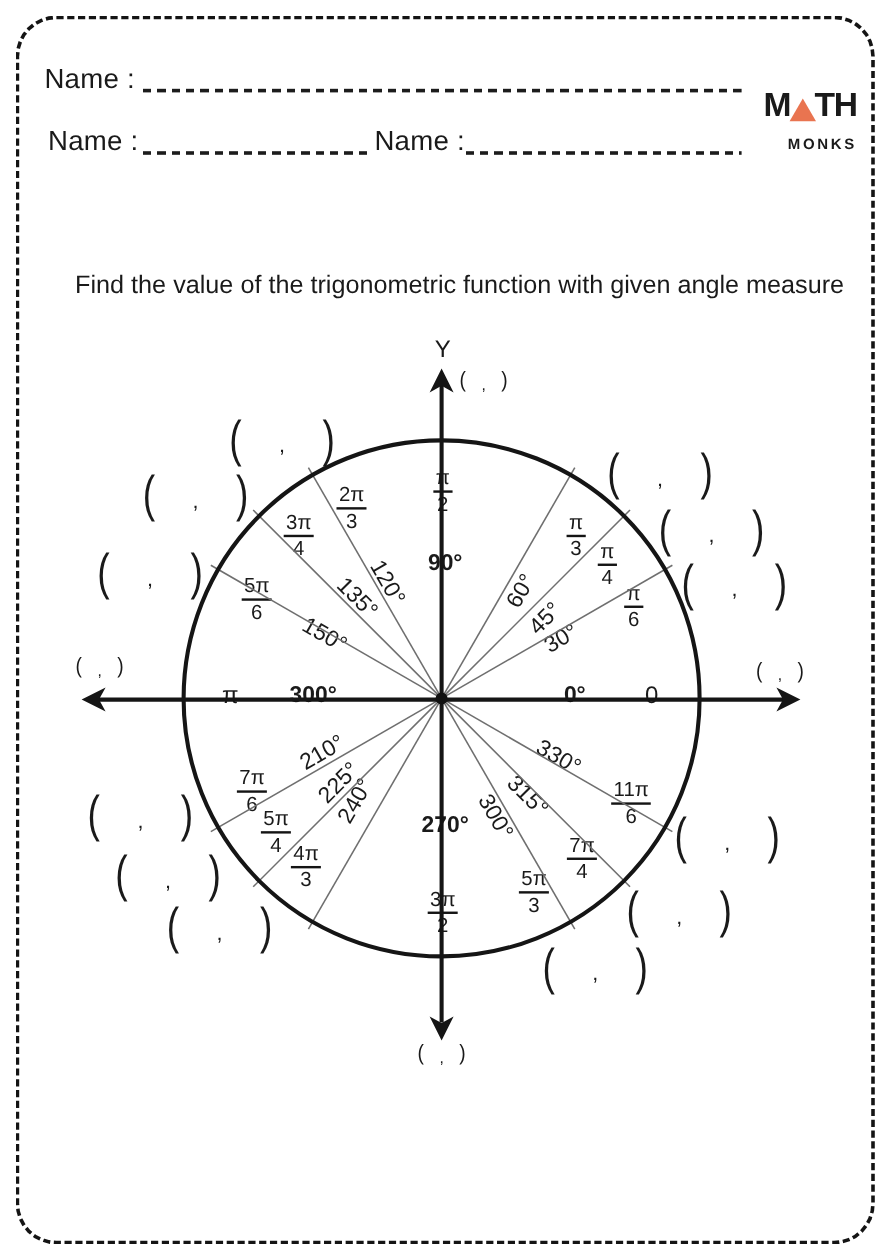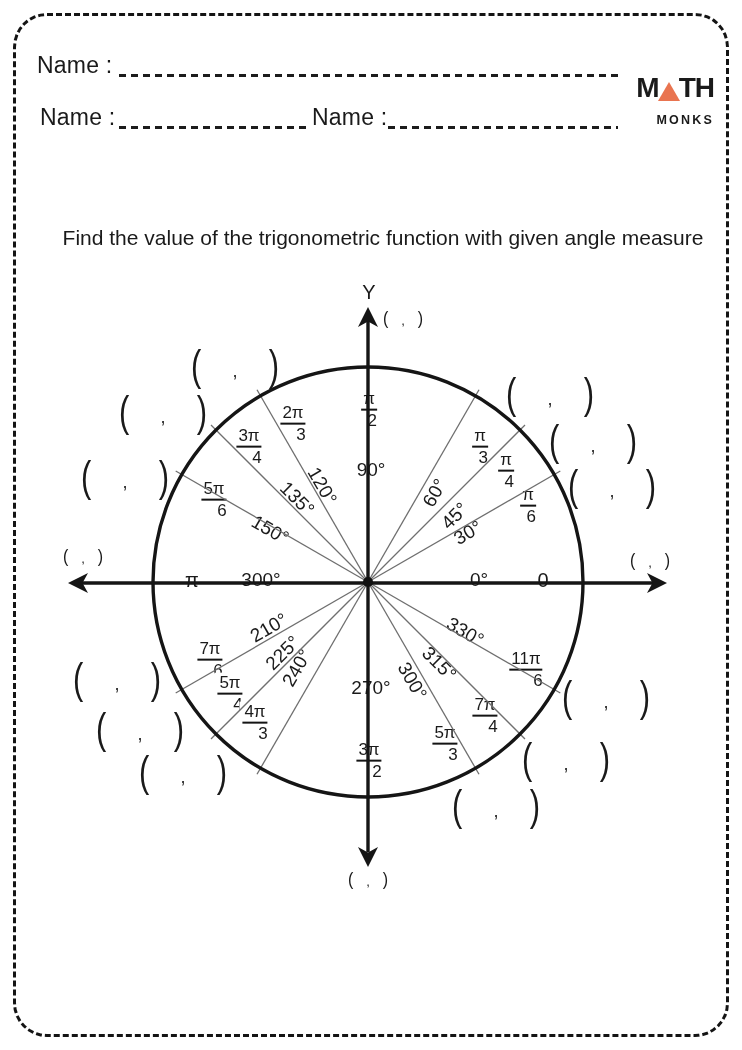--- a/index.html
+++ b/index.html
@@ -26,25 +26,25 @@
   .title-pill{position:absolute;left:371px;top:162px;transform:translateX(-50%);
     border:3px solid #141414;border-radius:24px;height:46px;width:366px;
     display:flex;align-items:center;justify-content:center;box-sizing:border-box;}
   .title-pill span{font-size:26px;letter-spacing:.2px;}
   .instruction{position:absolute;left:371px;top:226px;transform:translateX(-50%);
     font-size:21px;white-space:nowrap;margin-left:12px;}
   
   .lbl{position:absolute;transform:translate(-50%,-50%) rotate(var(--r,0deg));
     background:#fff;white-space:nowrap;line-height:1.05;}
   .deg{font-size:19px;padding:1px 3px;}
-  .onaxis{padding:1px 8px;}
+  .onaxis{padding:1px 8px;font-weight:bold;}
   .axlbl{font-size:20px;padding:1px 8px;}
   .ylbl{background:none;padding:0;font-size:20px;}
   .frac{position:absolute;transform:translate(-50%,-50%);background:#fff;
-    font-size:17px;text-align:right;line-height:1.08;padding:1px 3px;}
+    font-size:17px;text-align:center;line-height:1.08;padding:1px 3px;}
   .frac .num{display:block;border-bottom:2px solid #141414;padding:0 2px 1px;}
   .frac .den{display:block;padding-top:1px;}
   
   .blank-lg{position:absolute;transform:translate(-50%,-50%);width:88px;height:46px;
     display:flex;align-items:center;justify-content:space-between;}
   .blank-lg .par{font-size:31px;transform:scaleY(1.35);font-weight:400;line-height:1;}
   .blank-lg .comma{font-size:18px;margin-top:12px;}
   .blank-sm{position:absolute;transform:translate(-50%,-50%);width:40px;height:18px;
     display:flex;align-items:center;justify-content:space-between;font-size:16px;}
   .blank-sm .par{transform:scaleY(1.15);line-height:1;}

